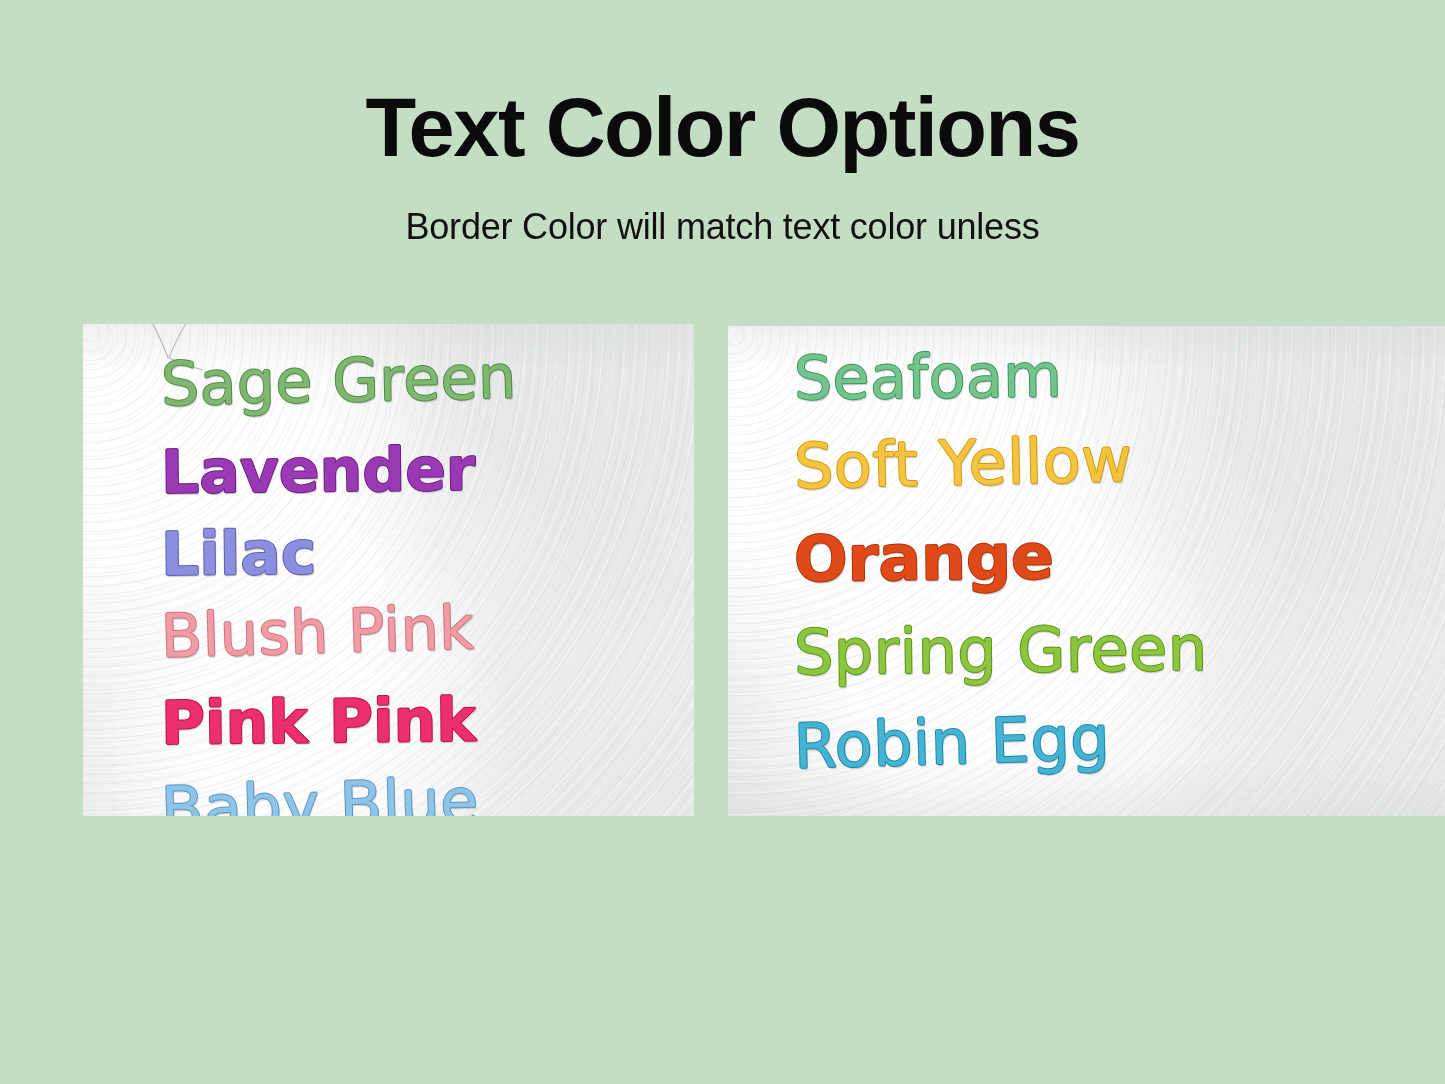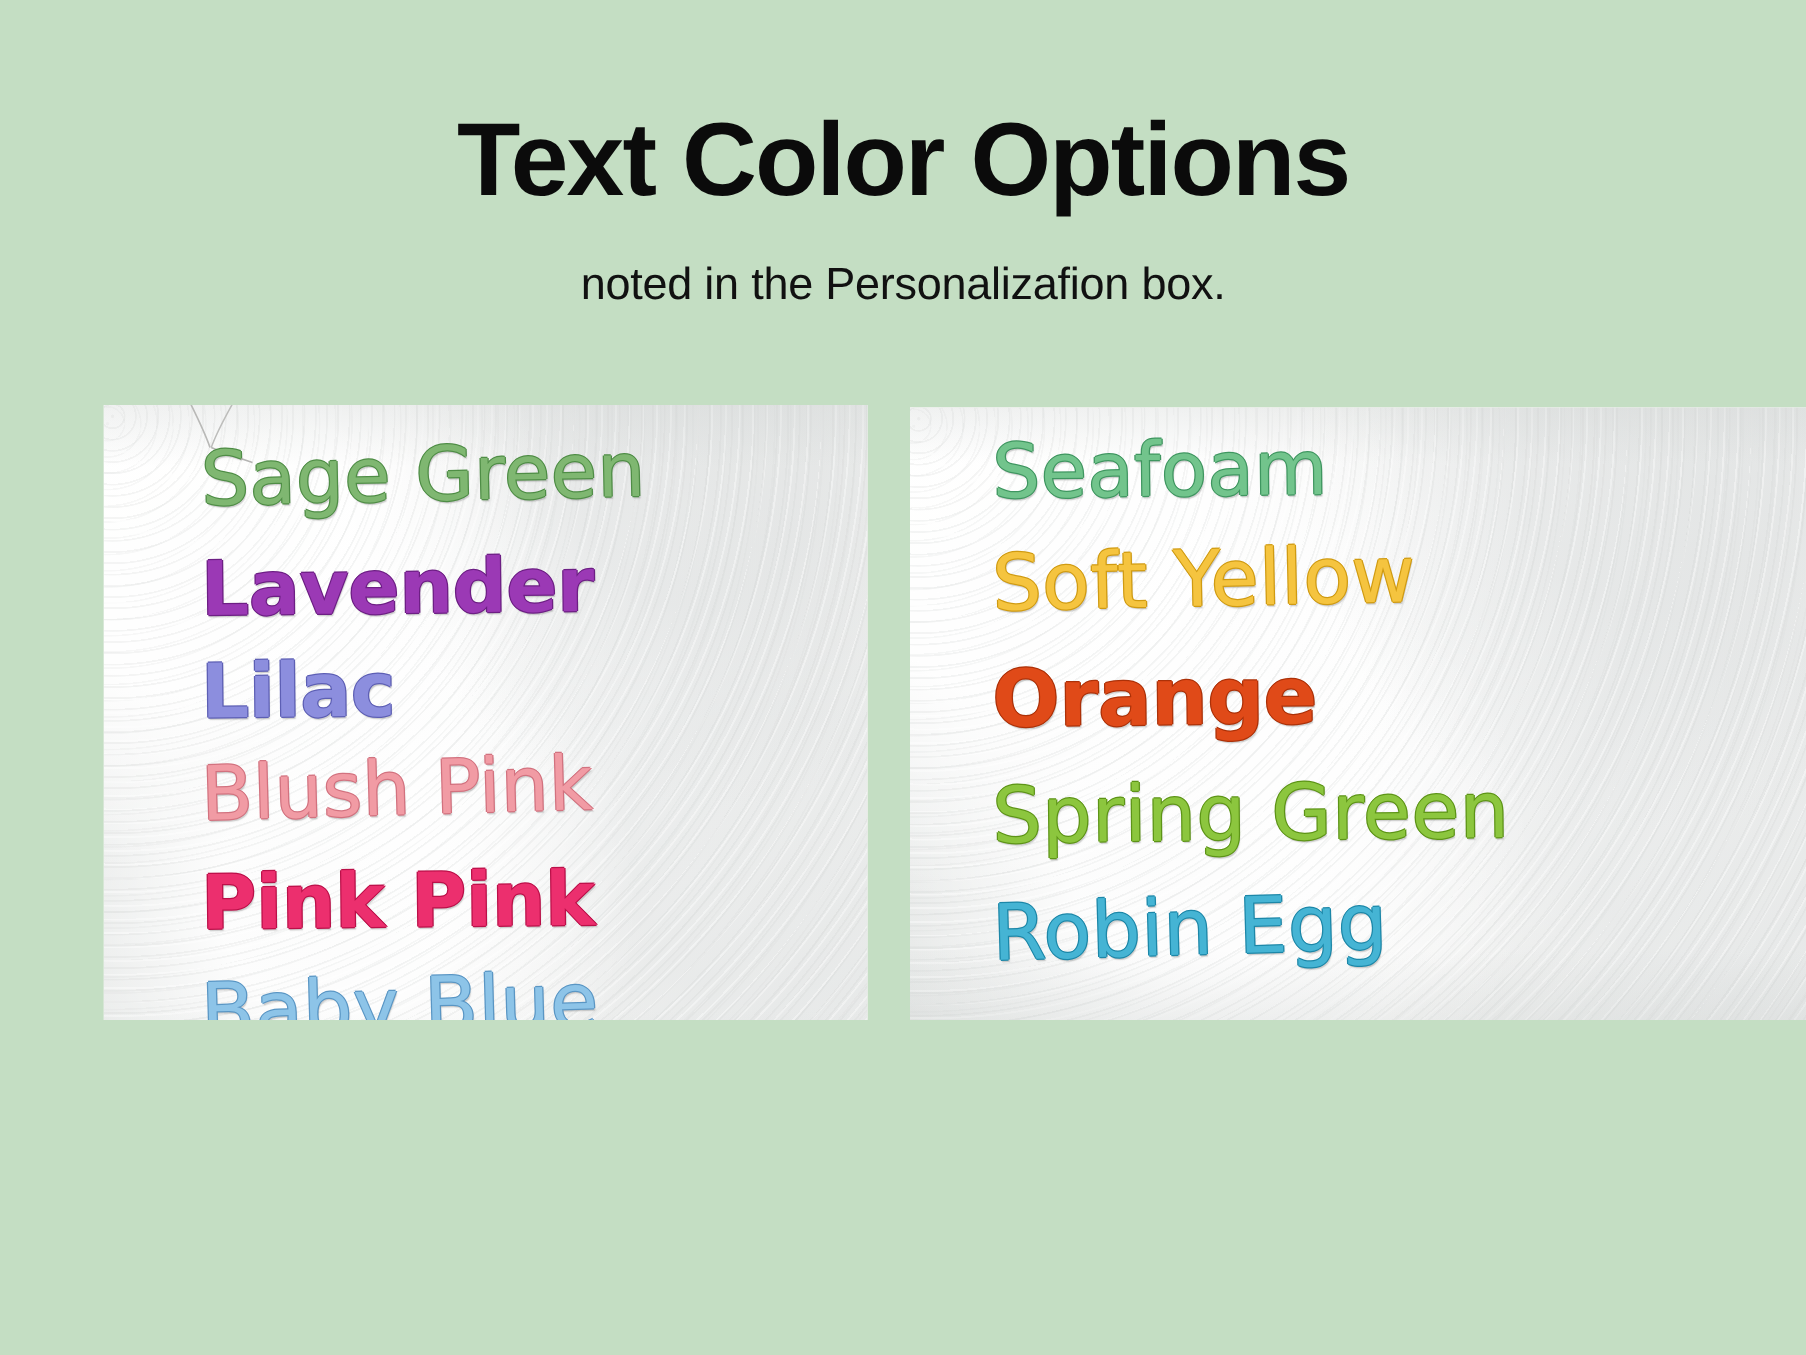--- a/index.html
+++ b/index.html
@@ -142,21 +142,21 @@
   .tilt-c { transform: rotate(-1.6deg); }
 </style>
 </head>
 <body style="background: rgb(196, 222, 195);">
 
 <div id="poster" style="background: rgb(196, 222, 195);">
 
   <div class="header-block">
     <h1 class="poster-title">Text Color Options</h1>
     <div class="poster-subtitle">
-      <span class="sub-line">noted in the Personalizafion box.</span>
+      <span class="sub-line">Border Color will match text color unless</span>
     </div>
   </div>
 
   <div class="swatch-panel" id="panel-left">
     <div class="fabric-texture" style="background-color: rgb(243, 243, 241);"></div>
     <div class="fabric-speckle"></div>
     <div class="panel-shadow-edge"></div>
 
     <svg class="stray-thread" viewBox="0 0 130 60">
       <path d="M12 2 C 20 18, 26 30, 30 42" stroke="#b9b9b7" stroke-width="1.3" fill="none"></path>

